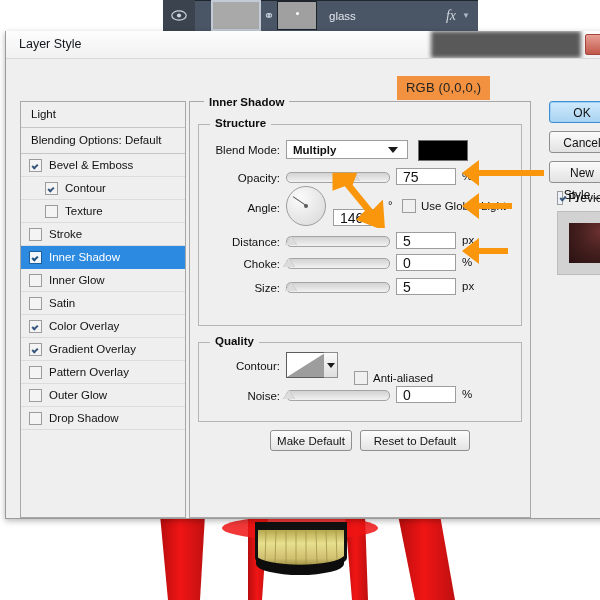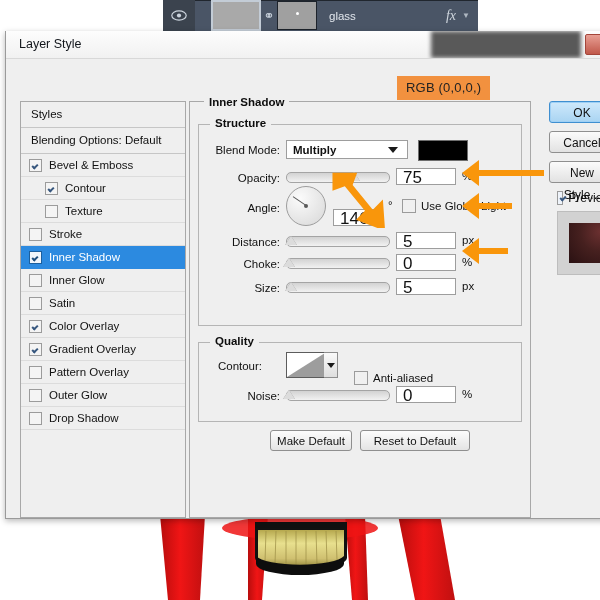--- a/index.html
+++ b/index.html
@@ -92,21 +92,21 @@
     position:absolute;font-weight:bold;font-size:11.5px;color:#0d0d0d;
     background:#efefef;padding:0 5px;
   }
   .fieldset{position:absolute;border:1px solid #b5b5b5;}
 
   .lbl{position:absolute;font-size:11.5px;color:#111;text-align:right;}
   .unit{position:absolute;font-size:11.5px;color:#111;}
 
   .numbox{
     position:absolute;height:17px;background:#fff;border:1px solid #9d9d9d;
-    font-size:17px;color:#111;padding-left:6px;line-height:17px;
+    font-size:14px;color:#111;padding-left:6px;line-height:17px;
     box-sizing:border-box;
   }
   .slider{position:absolute;height:9px;background:linear-gradient(#d2d2d2,#f2f2f2);border:1px solid #a4a4a4;border-radius:5px;}
   .knob{position:absolute;width:0;height:0;border-left:6px solid transparent;border-right:6px solid transparent;border-bottom:9px solid #dcdcdc;filter:drop-shadow(0 0 0 #8d8d8d);}
   .knob:after{content:"";position:absolute;left:-6px;top:0;width:0;height:0;border-left:6px solid transparent;border-right:6px solid transparent;border-bottom:9px solid transparent;}
 
   .combo{
     position:absolute;height:19px;background:#fff;border:1px solid #9d9d9d;
     font-size:11.5px;color:#111;line-height:19px;padding-left:6px;box-sizing:border-box;
   }
@@ -238,21 +238,21 @@
 
   <div id="titlebar">
     <div id="title-blur"></div>
     <div id="title-text">Layer Style</div>
     <div id="close-btn"></div>
   </div>
 
   <div id="dlg-body">
 
     <div id="styles-panel">
-      <div class="style-head">Styles</div>
+      <div class="style-head">Light</div>
       <div class="style-head second">Blending Options: Default</div>
 
       <div class="style-row">
         <span class="cbox on"></span>
         <span>Bevel &amp; Emboss</span>
       </div>
       <div class="style-row indent">
         <span class="cbox on"></span>
         <span>Contour</span>
       </div>
@@ -342,21 +342,21 @@
 
       <div class="lbl" style="left:10px;top:180px;width:80px;">Size:</div>
       <div class="slider" style="left:96px;top:180px;width:102px;"></div>
       <div class="knob" style="left:95px;top:180px;"></div>
       <div class="numbox" style="left:206px;top:176px;width:60px;">5</div>
       <div class="unit" style="left:272px;top:178px;">px</div>
 
       <div class="fieldset" style="left:8px;top:240px;width:322px;height:78px;"></div>
       <div class="sec-title" style="left:20px;top:233px;">Quality</div>
 
-      <div class="lbl" style="left:10px;top:258px;width:80px;text-align:center;">Contour:</div>
+      <div class="lbl" style="left:10px;top:258px;width:80px;">Contour:</div>
       <div class="contour-box" style="left:96px;top:250px;"></div>
       <div class="contour-drop" style="left:134px;top:250px;"></div>
       <div class="chk-wrap" style="left:164px;top:269px;">
         <span class="chk"></span>
         <span>Anti-aliased</span>
       </div>
 
       <div class="lbl" style="left:10px;top:288px;width:80px;">Noise:</div>
       <div class="slider" style="left:96px;top:288px;width:102px;"></div>
       <div class="knob" style="left:93px;top:288px;"></div>

